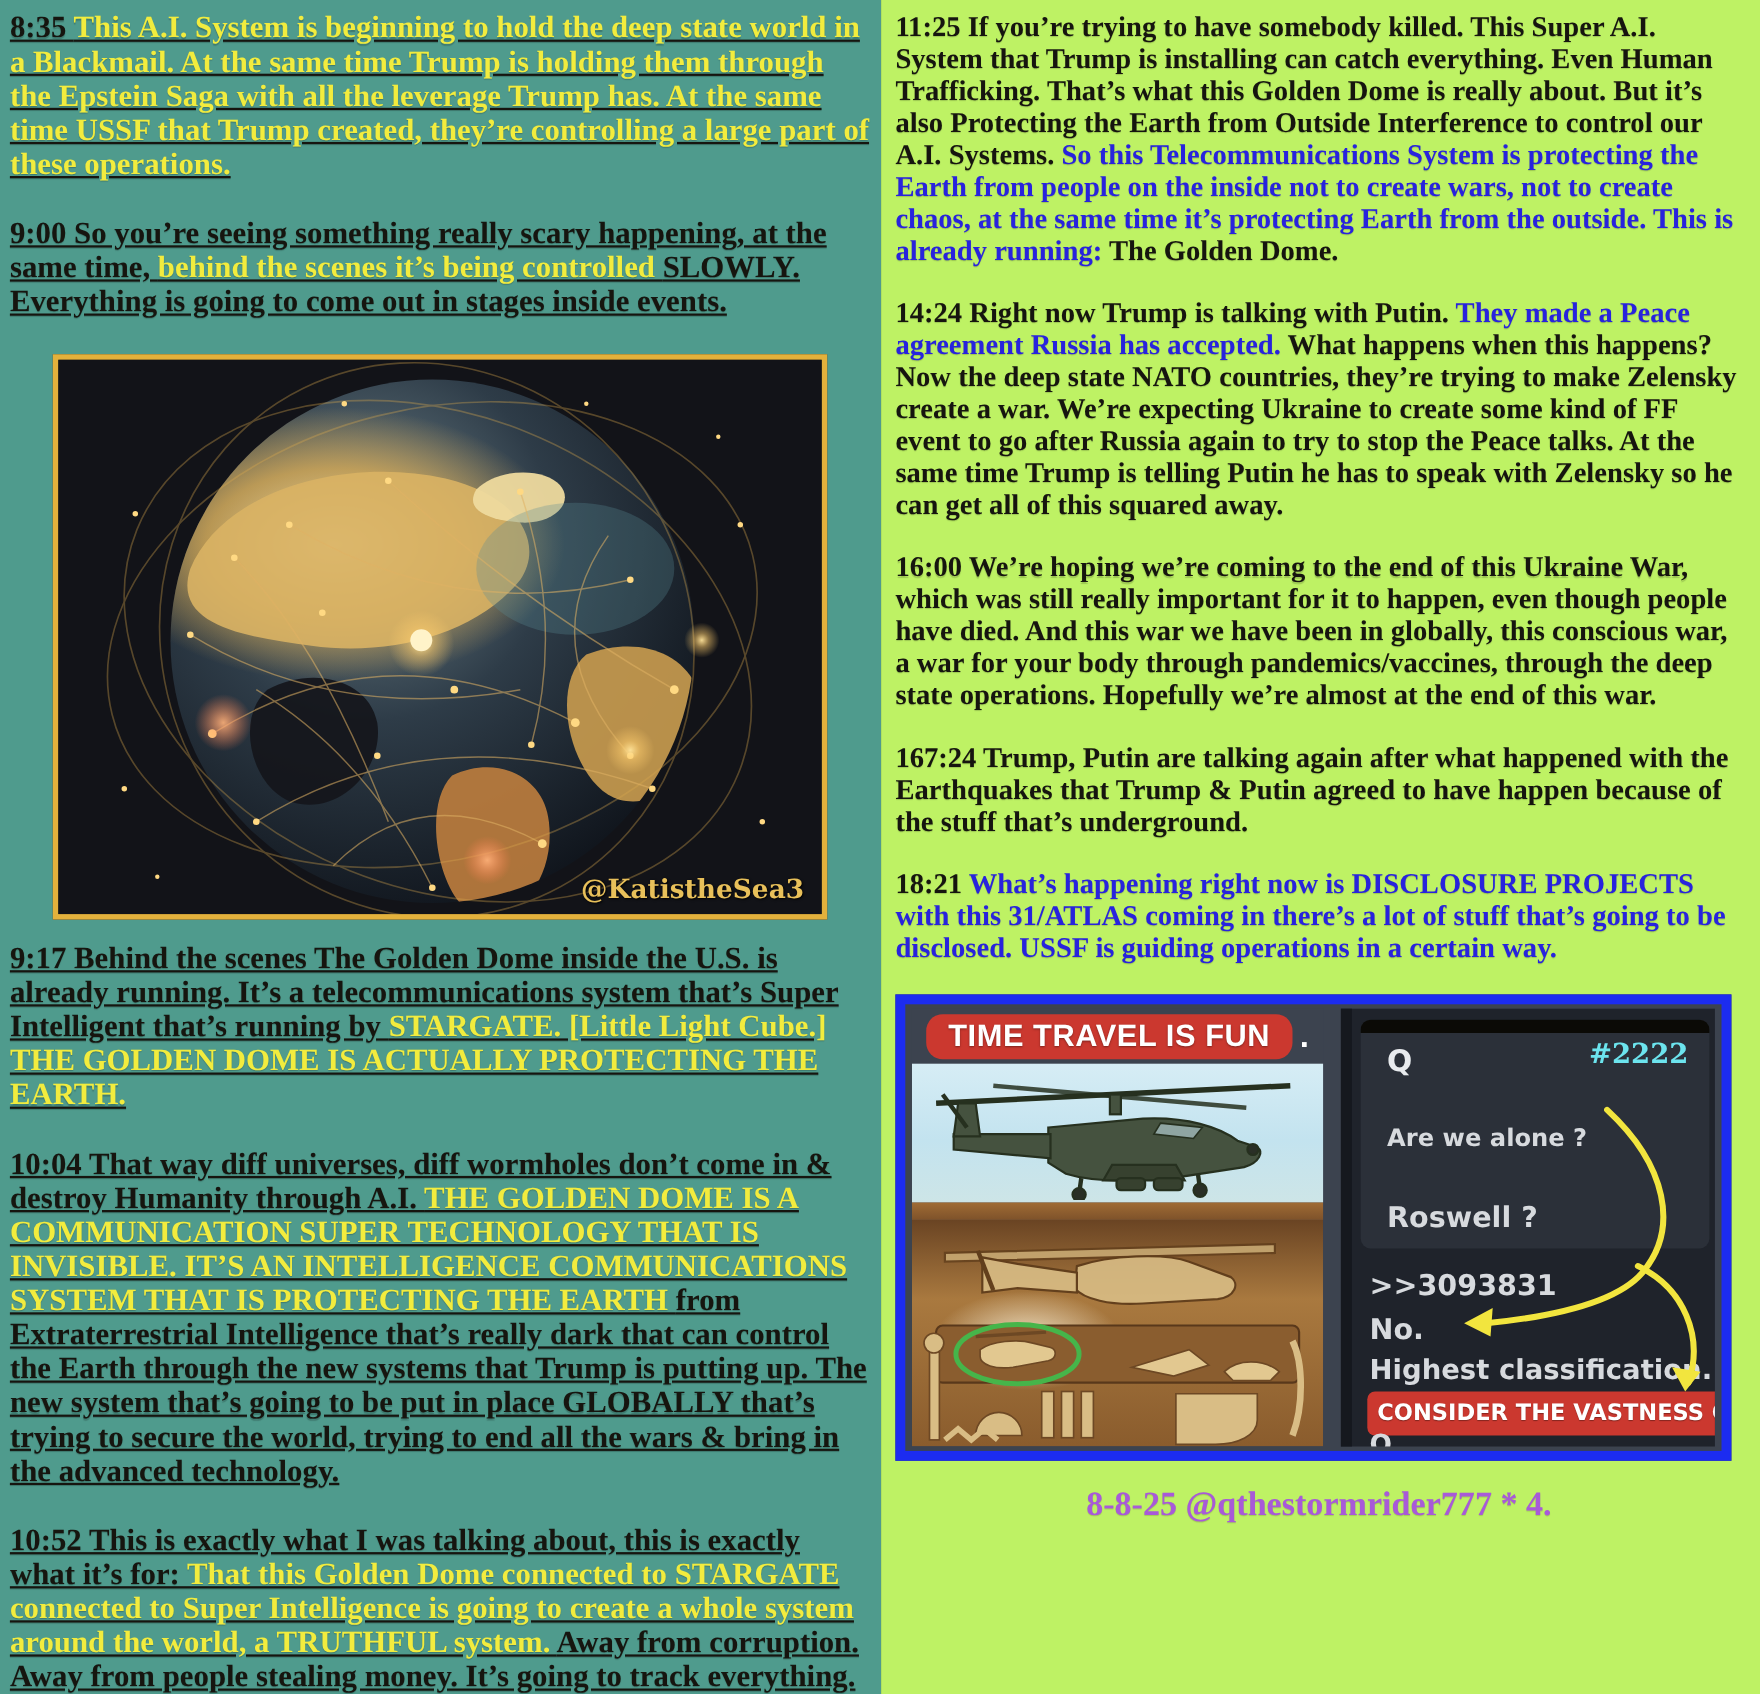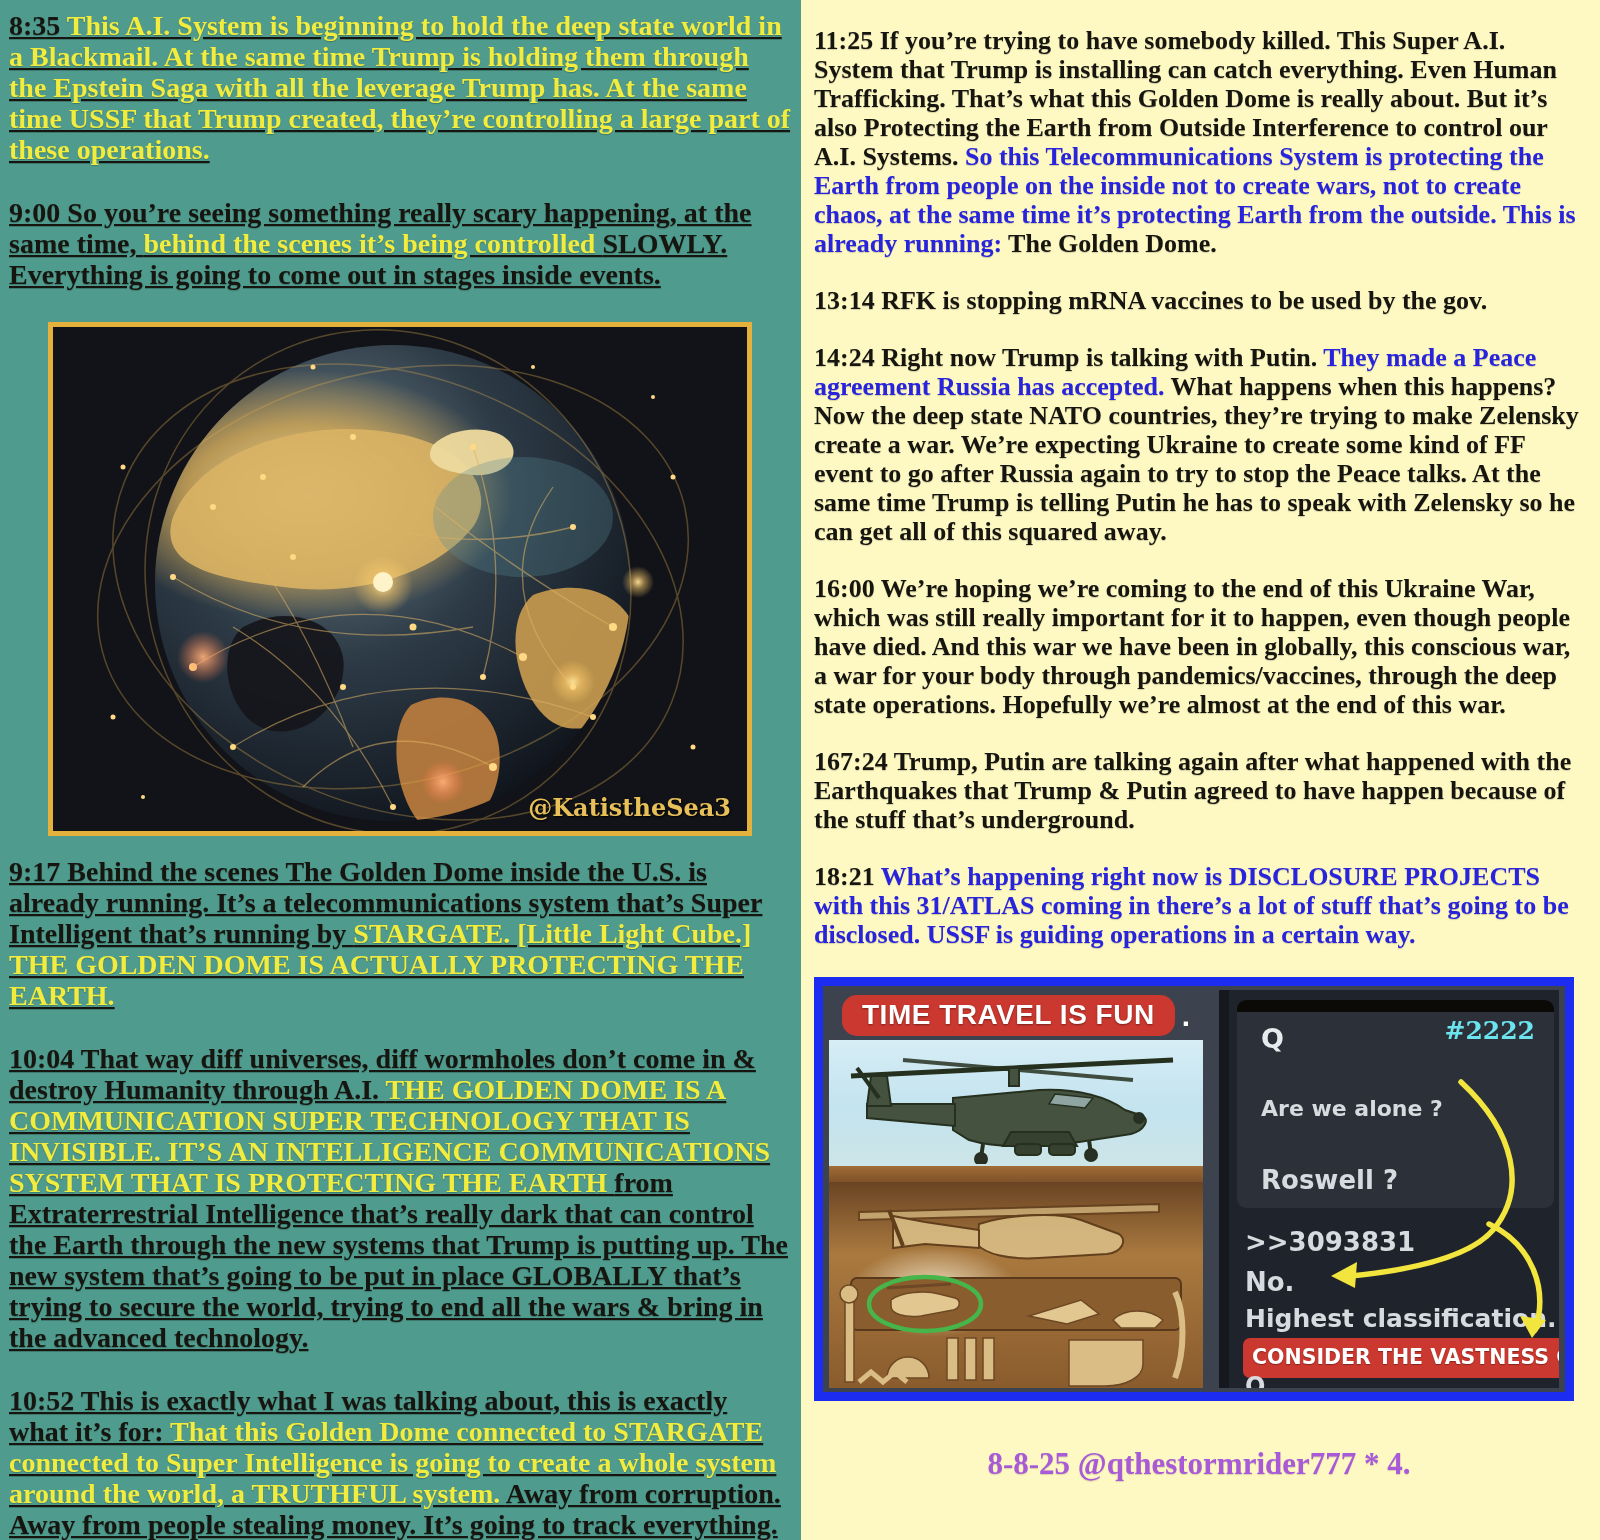--- a/index.html
+++ b/index.html
@@ -32,22 +32,22 @@
   .globe-frame svg { display:block; width:100%; height:100%; }
   .globe-watermark {
     position:absolute; right:16px; bottom:8px;
     font-family:"DejaVu Serif", serif; font-weight:bold;
     font-size:24px; color:#e8c05a; text-shadow:1px 1px 2px #000;
   }
 
   
   .col-right {
     flex:1; height:1540px; overflow:hidden;
-    background:#fef9c3;
-    padding:26px 16px 0 13px;
+    background:#bef264;
+    padding:10px 16px 0 13px;
     font-family:"Liberation Serif", serif;
     font-weight:bold;
     font-size:26px; line-height:29px;
     color:#16150f;
   }
   .col-right p { margin:0 0 28px 0; text-shadow:0 1px 1px rgba(0,0,0,.18); }
 
   
   .meme {
     position:relative;
@@ -92,21 +92,21 @@
   .q-banner  {
     position:absolute; left:14px; top:348px;
     background:#cb382f; color:#fff; border-radius:7px;
     font-size:20.5px; font-weight:bold; padding:5px 9px 6px 9px;
     white-space:nowrap; text-shadow:0 1px 1px rgba(0,0,0,.35);
   }
   .q-sig     { position:absolute; left:16px; top:382px; font-size:24px; }
   .q-arrows  { position:absolute; left:0; top:0; width:340px; height:398px; pointer-events:none; }
 
   .caption {
-    margin-top:48px; text-align:center;
+    margin-top:24px; text-align:center;
     font-size:31px; font-weight:bold; color:#a85ad8;
     font-family:"Liberation Serif", serif;
     text-shadow:0 1px 1px rgba(0,0,0,.15);
   }
 </style>
 </head>
 <body>
 
 <div class="page">
 
@@ -225,23 +225,20 @@
     </p>
 
   </div>
 
   <div class="col-right">
 
     <p>
       <span>11:25 If you’re trying to have somebody killed. This Super A.I. System that Trump is installing can catch everything. Even Human Trafficking. That’s what this Golden Dome is really about. But it’s also Protecting the Earth from Outside Interference to control our A.I. Systems. </span><span class="seg-blue">So this Telecommunications System is protecting the Earth from people on the inside not to create wars, not to create chaos, at the same time it’s protecting Earth from the outside. This is already running: </span><span>The Golden Dome.</span>
     </p>
 
-    <p>
-      <span>13:14 RFK is stopping mRNA vaccines to be used by the gov.</span>
-    </p>
 
     <p>
       <span>14:24 Right now Trump is talking with Putin. </span><span class="seg-blue">They made a Peace agreement Russia has accepted. </span><span>What happens when this happens? Now the deep state NATO countries, they’re trying to make Zelensky create a war. We’re expecting Ukraine to create some kind of FF event to go after Russia again to try to stop the Peace talks. At the same time Trump is telling Putin he has to speak with Zelensky so he can get all of this squared away.</span>
     </p>
 
     <p>
       <span>16:00 We’re hoping we’re coming to the end of this Ukraine War, which was still really important for it to happen, even though people have died. And this war we have been in globally, this conscious war, a war for your body through pandemics/vaccines, through the deep state operations. Hopefully we’re almost at the end of this war.</span>
     </p>
 
     <p>

